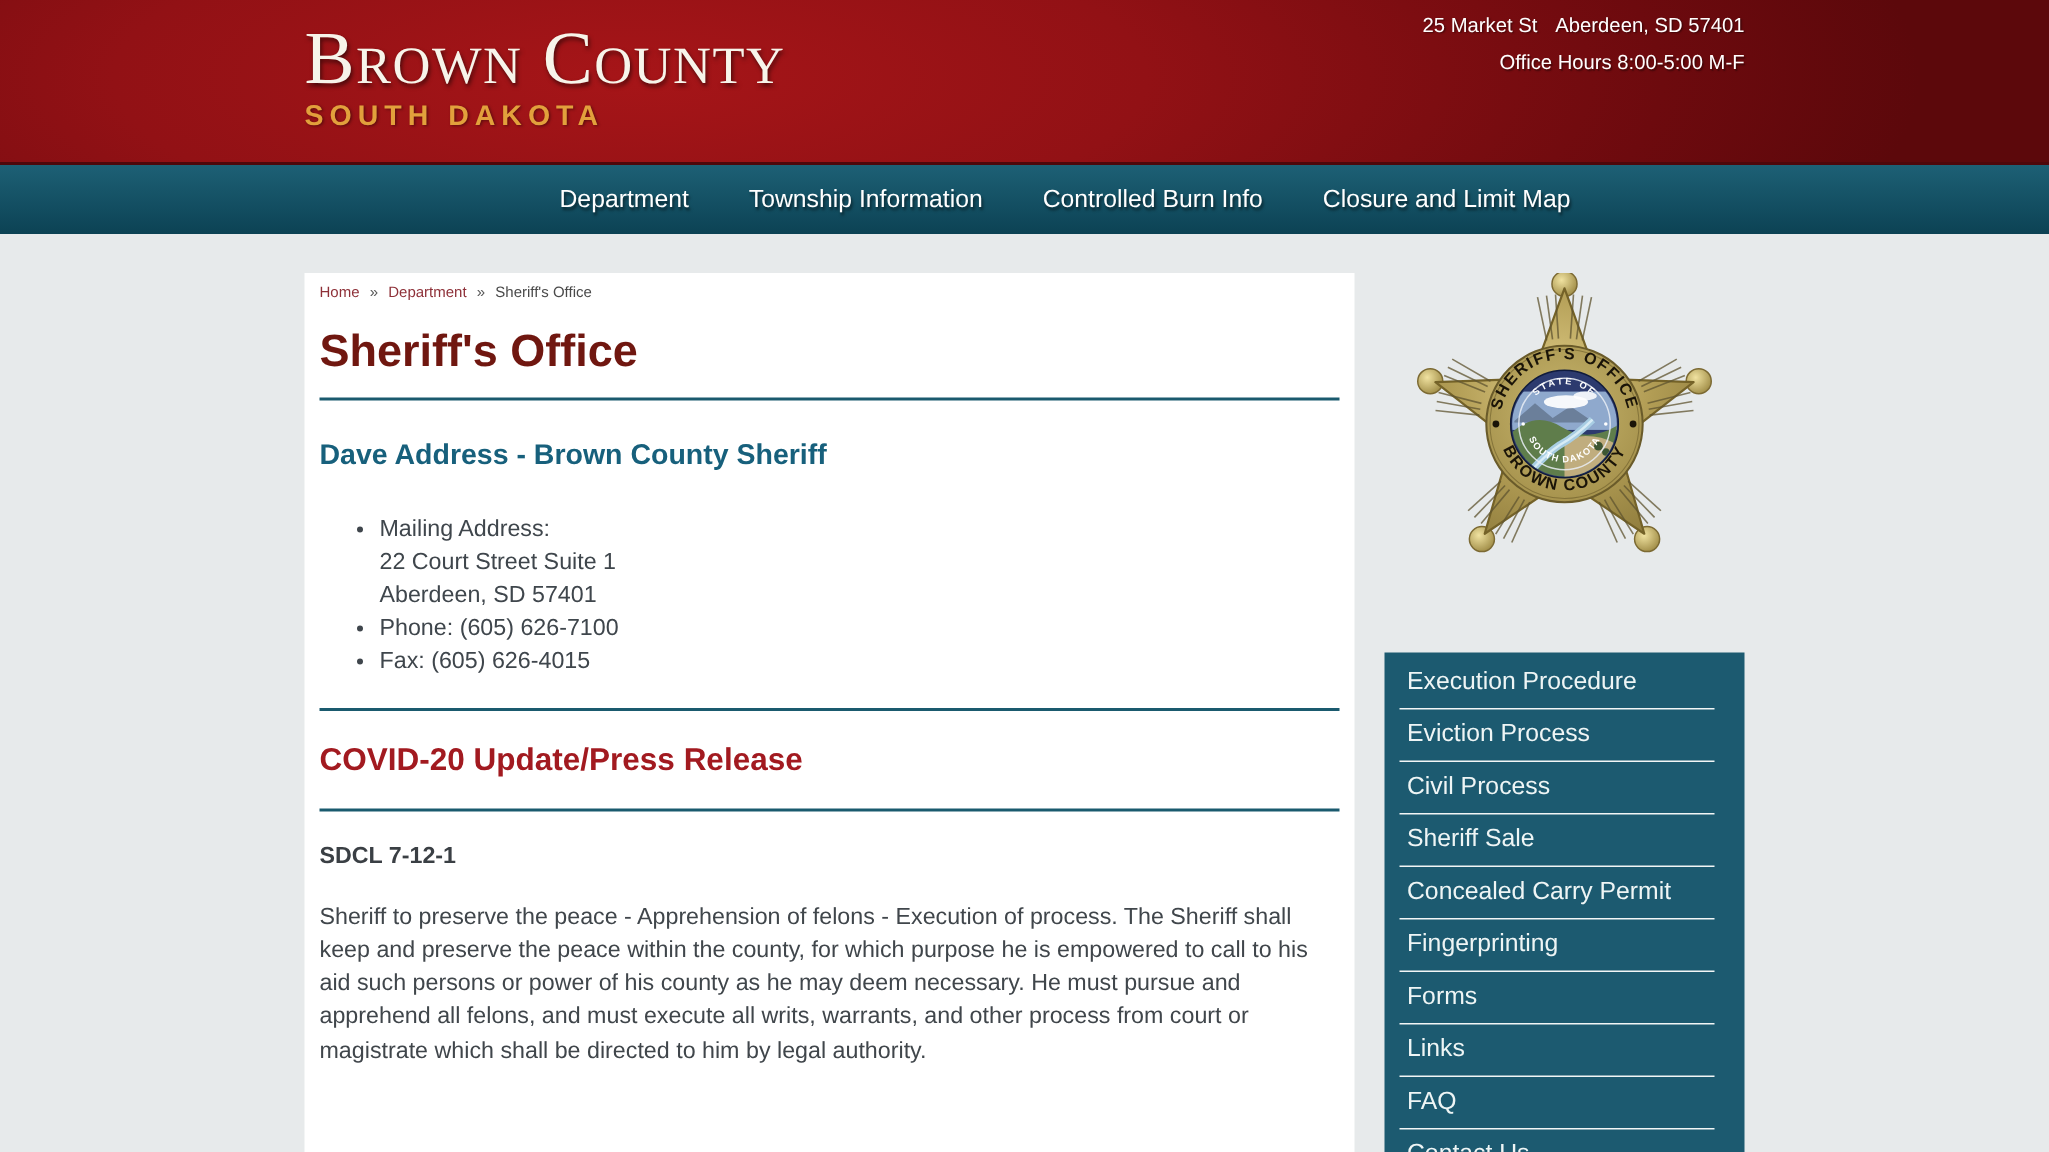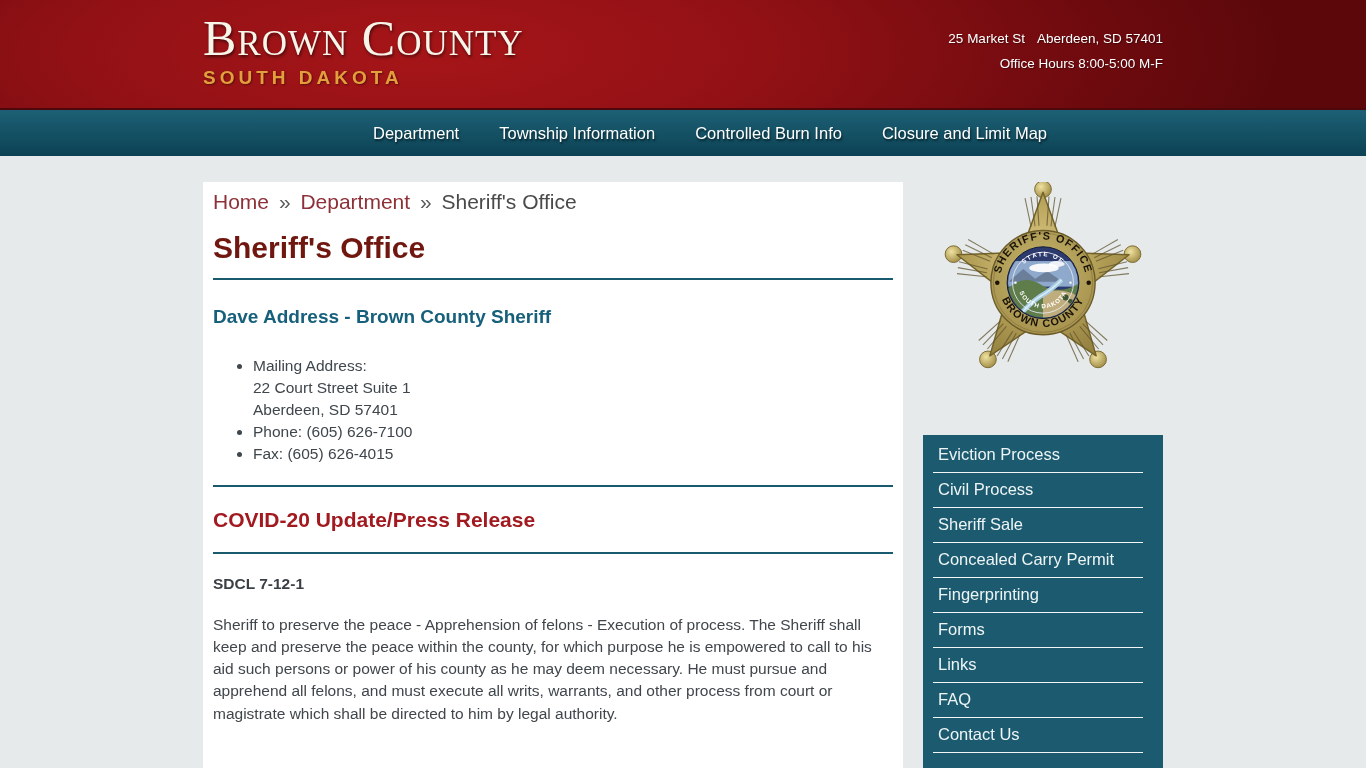--- a/index.html
+++ b/index.html
@@ -25,21 +25,21 @@
     color:#f7f4ea; letter-spacing:1px;
     text-shadow:1px 2px 3px rgba(0,0,0,.55);
   }
   .logo-sub {
     margin-top:2px;
     color:#e2a03c; font-size:19px; font-weight:bold;
     letter-spacing:4px;
     text-shadow:1px 1px 2px rgba(0,0,0,.4);
   }
   .header-contact {
-    position:absolute; right:203px; top:31px;
+    position:absolute; right:203px; top:9px;
     text-align:right; color:#ffffff; font-size:13.5px;
     text-shadow:1px 1px 1px rgba(0,0,0,.4);
   }
   .header-contact .line2 { margin-top:10px; }
   .addr-gap { display:inline-block; width:12px; }
 
   
   .main-nav {
     height:48px;
     border-top:2px solid #4e070b;
@@ -57,21 +57,21 @@
 
   
   .page-wrap { width:960px; margin:0 auto; padding-top:26px; display:flex; }
   .content-card {
     width:700px; min-height:742px;
     background:#ffffff; padding:6px 10px 20px 10px;
   }
   .side-col { width:240px; margin-left:20px; }
 
   
-  .breadcrumb { font-size:21px; color:#5a5a5a; margin-top:2px; }
+  .breadcrumb { font-size:10px; color:#5a5a5a; margin-top:2px; }
   .breadcrumb a { color:#8e3038; text-decoration:none; cursor:pointer; }
   .breadcrumb .sep { color:#5a5a5a; margin:0 4px; }
   .breadcrumb .current { color:#4a4a4a; }
 
   
   h1.page-title {
     margin:17px 0 13px 0;
     font-size:30px; font-weight:bold; color:#701710;
   }
   hr.rule { border:none; border-top:2px solid #1a5a6e; margin:0; }
@@ -256,20 +256,21 @@
         <text font-family="Liberation Sans, sans-serif" font-size="6.3" font-weight="bold" fill="#ffffff" letter-spacing="0.9">
           <textPath href="#sealBottom" startOffset="50%" text-anchor="middle">SOUTH DAKOTA</textPath>
         </text>
         <circle cx="92" cy="102" r="1.2" fill="#ffffff"></circle>
         <circle cx="148" cy="102" r="1.2" fill="#ffffff"></circle>
       </svg>
     </div>
 
     <nav class="side-menu">
       <ul>
+        <li>Execution Procedure</li>
         <li>Eviction Process</li>
         <li>Civil Process</li>
         <li>Sheriff Sale</li>
         <li>Concealed Carry Permit</li>
         <li>Fingerprinting</li>
         <li>Forms</li>
         <li>Links</li>
         <li>FAQ</li>
         <li>Contact Us</li>
       </ul>

